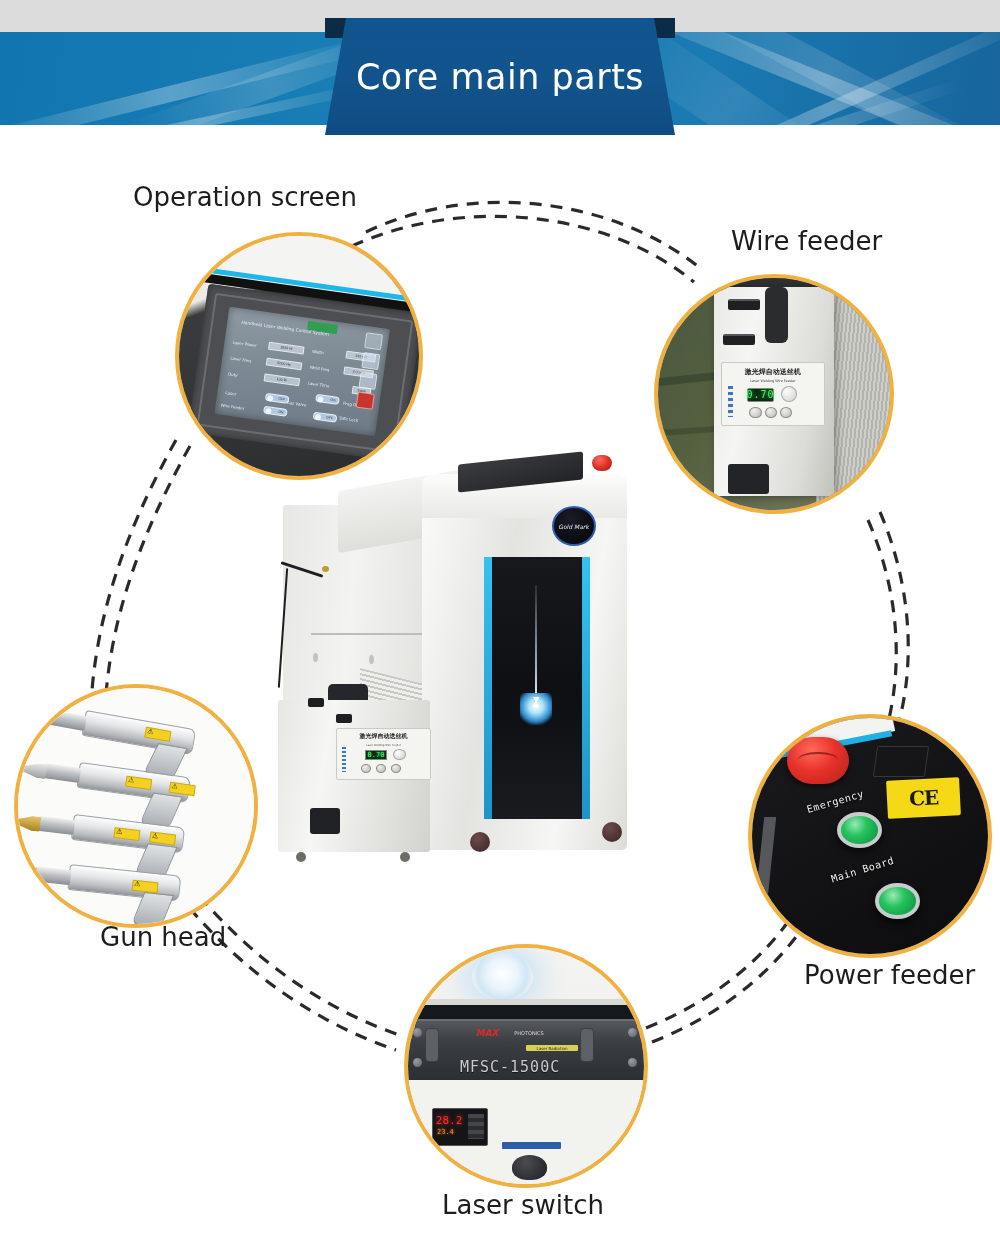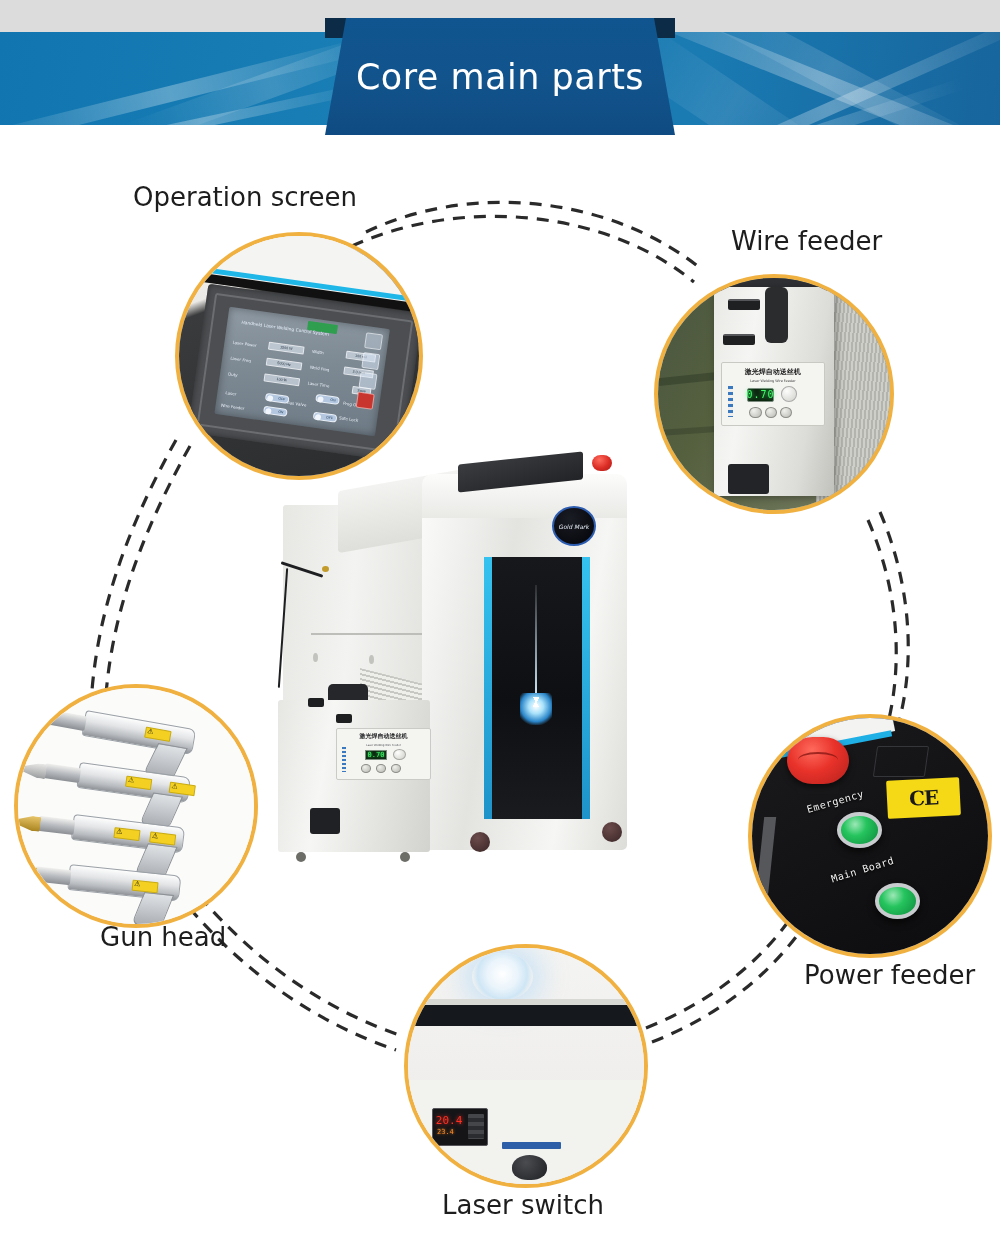--- a/index.html
+++ b/index.html
@@ -461,28 +461,40 @@
     </div>
   </div>
 
   <div class="circ" style="left:404px; top:944px; width:244px; height:244px;">
     <div class="circ-inner">
       <div class="ls-bg"></div>
       <div class="ls-glow"></div>
       <div class="ls-slotlip"></div>
       <div class="ls-slotdark"></div>
 
+      <div class="ls-unit">
+        <div class="ls-max">MAX</div>
+        <div class="ls-maxsub">PHOTONICS</div>
+        <div class="ls-model">MFSC-1500C</div>
+        <div class="ls-handle" style="left:7%;"></div>
+        <div class="ls-handle" style="left:73%;"></div>
+        <div class="ls-warnlbl">Laser Radiation</div>
+        <div class="ls-screw" style="left:2%; top:12%;"></div>
+        <div class="ls-screw" style="left:2%; top:62%;"></div>
+        <div class="ls-screw" style="right:3%; top:12%;"></div>
+        <div class="ls-screw" style="right:3%; top:62%;"></div>
+      </div>
 
       <div class="ls-lower">
         <div class="ls-blu"></div>
         <div class="ls-knob"></div>
       </div>
 
       <div class="ls-led">
-        <div class="ls-lednum">20.4</div>
+        <div class="ls-lednum">28.2</div>
         <div class="ls-lednum2">23.4</div>
         <div class="ls-ledbtns"></div>
       </div>
     </div>
   </div>
 
   <div class="mach">
     <div class="m-leftbox-top"></div>
     <div class="m-leftbox">
       <div class="m-seam"></div>

